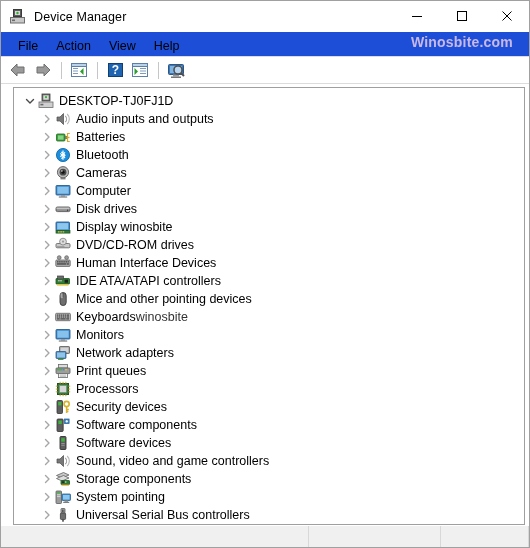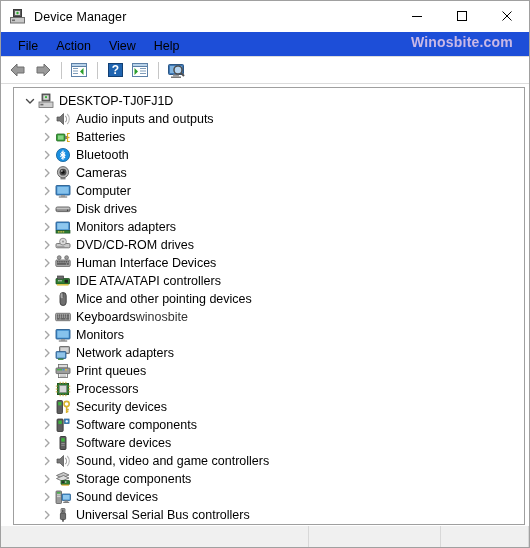--- a/index.html
+++ b/index.html
@@ -407,21 +407,21 @@
               </svg>
             </span>
             <svg class="nodeicon" viewBox="0 0 16 16">
               <rect x="1" y="3" width="13.5" height="8.5" rx="0.8" fill="#3a86c8" stroke="#2b5f8f" stroke-width="0.9"></rect>
               <rect x="2.2" y="4.1" width="11.1" height="6.3" fill="#8ec7ee"></rect>
               <rect x="1" y="11.5" width="14" height="2.6" fill="#2f7d34" stroke="#1d5220" stroke-width="0.7"></rect>
               <rect x="3" y="12.2" width="1.6" height="1.3" fill="#d8c24a"></rect>
               <rect x="5.3" y="12.2" width="1.6" height="1.3" fill="#d8c24a"></rect>
               <rect x="7.6" y="12.2" width="1.6" height="1.3" fill="#d8c24a"></rect>
             </svg>
-            <span class="nodelabel">Monitors adapters</span>
+            <span class="nodelabel">Display winosbite</span>
           </div>
           <div class="node child">
             <span class="chev">
               <svg width="10" height="10" viewBox="0 0 10 10">
                 <path d="M3.5 1.5 L7 5 L3.5 8.5" fill="none" stroke="#a6a6a6" stroke-width="1.4" stroke-linecap="round" stroke-linejoin="round"></path>
               </svg>
             </span>
             <svg class="nodeicon" viewBox="0 0 16 16">
               <rect x="1" y="6.5" width="14" height="4.3" rx="1.2" fill="#c9c9c9" stroke="#6a6a6a" stroke-width="0.9"></rect>
               <rect x="2" y="9.3" width="7.5" height="1" fill="#8d8d8d"></rect>
@@ -658,21 +658,21 @@
             <svg class="nodeicon" viewBox="0 0 16 16">
               <rect x="1" y="2" width="5.5" height="12.5" rx="0.8" fill="#9c9c9c" stroke="#5a5a5a" stroke-width="0.8"></rect>
               <rect x="2" y="3.2" width="3.5" height="1.3" fill="#3db53d"></rect>
               <rect x="2" y="5.2" width="3.5" height="1.1" fill="#d0d0d0"></rect>
               <rect x="2" y="7" width="3.5" height="1.1" fill="#d0d0d0"></rect>
               <rect x="7" y="5" width="8.5" height="6.5" rx="0.7" fill="#3a86c8" stroke="#2b5f8f" stroke-width="0.8"></rect>
               <rect x="7.9" y="5.9" width="6.7" height="4.7" fill="#8ec7ee"></rect>
               <rect x="9.5" y="11.5" width="3.5" height="1.3" fill="#8a8a8a"></rect>
               <rect x="8.2" y="12.8" width="6" height="1.1" fill="#707070"></rect>
             </svg>
-            <span class="nodelabel">Sound devices</span>
+            <span class="nodelabel">System pointing</span>
           </div>
           <div class="node child">
             <span class="chev">
               <svg width="10" height="10" viewBox="0 0 10 10">
                 <path d="M3.5 1.5 L7 5 L3.5 8.5" fill="none" stroke="#a6a6a6" stroke-width="1.4" stroke-linecap="round" stroke-linejoin="round"></path>
               </svg>
             </span>
             <svg class="nodeicon" viewBox="0 0 16 16">
               <rect x="6" y="1.5" width="4" height="4.5" rx="0.6" fill="#b5b5b5" stroke="#5a5a5a" stroke-width="0.8"></rect>
               <rect x="7" y="2.5" width="0.9" height="2.5" fill="#4a4a4a"></rect>

